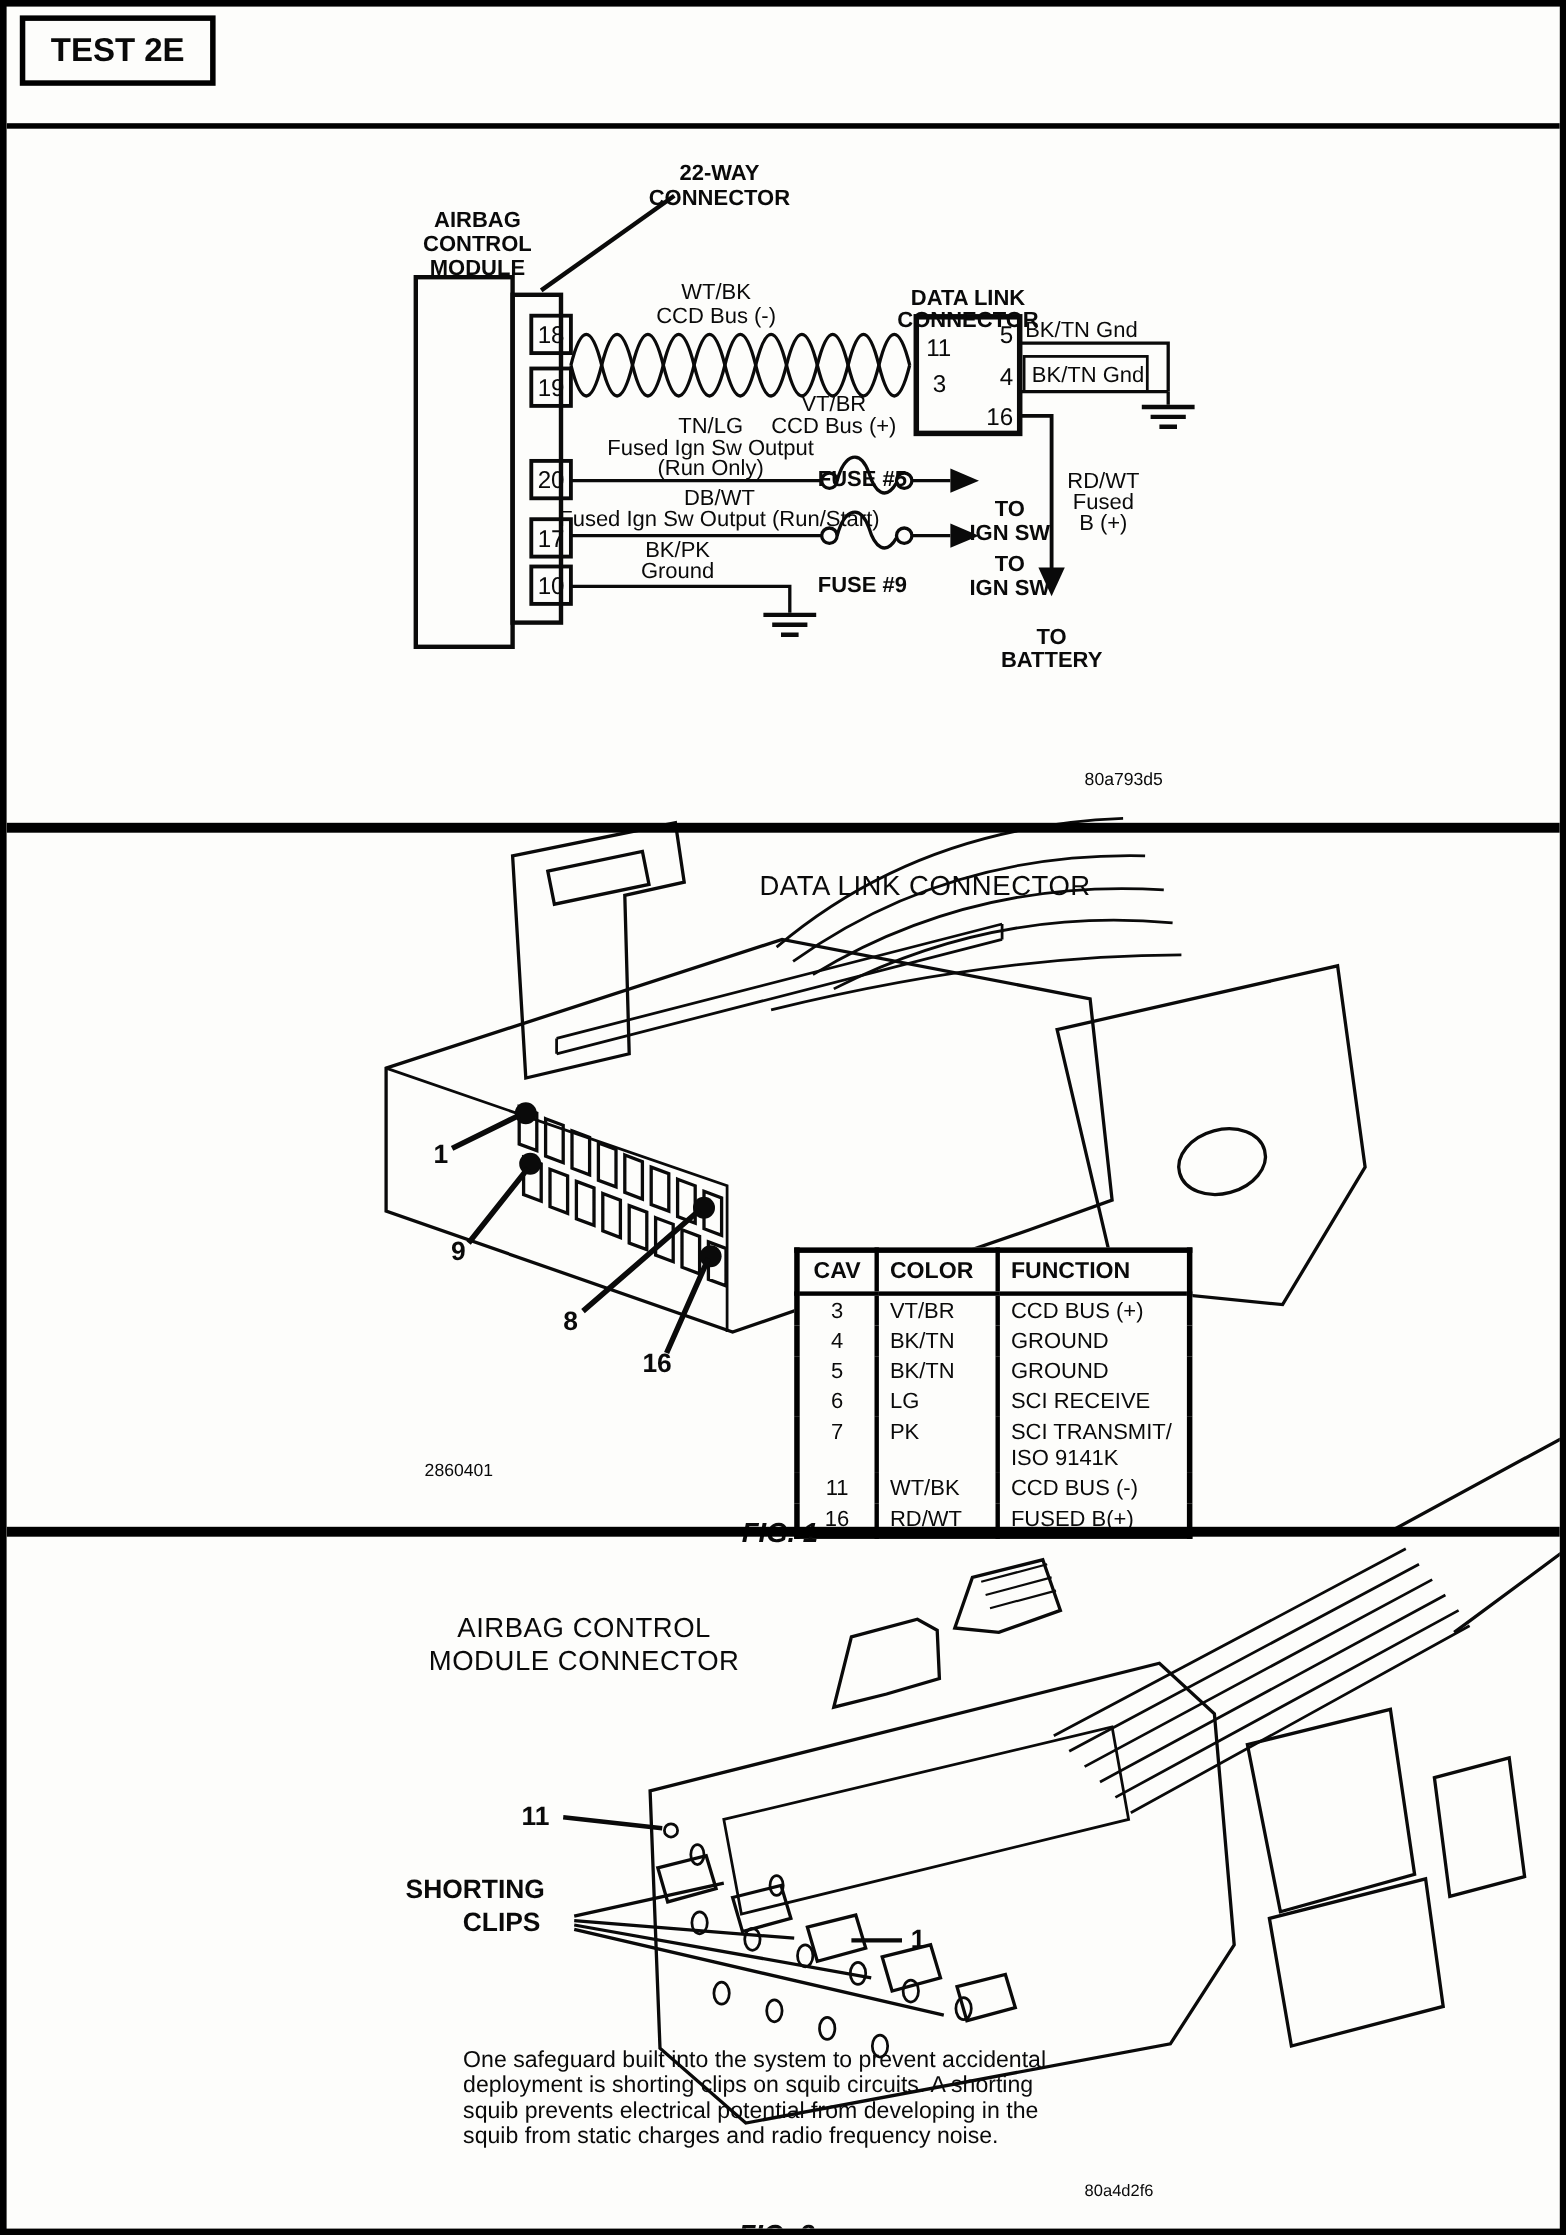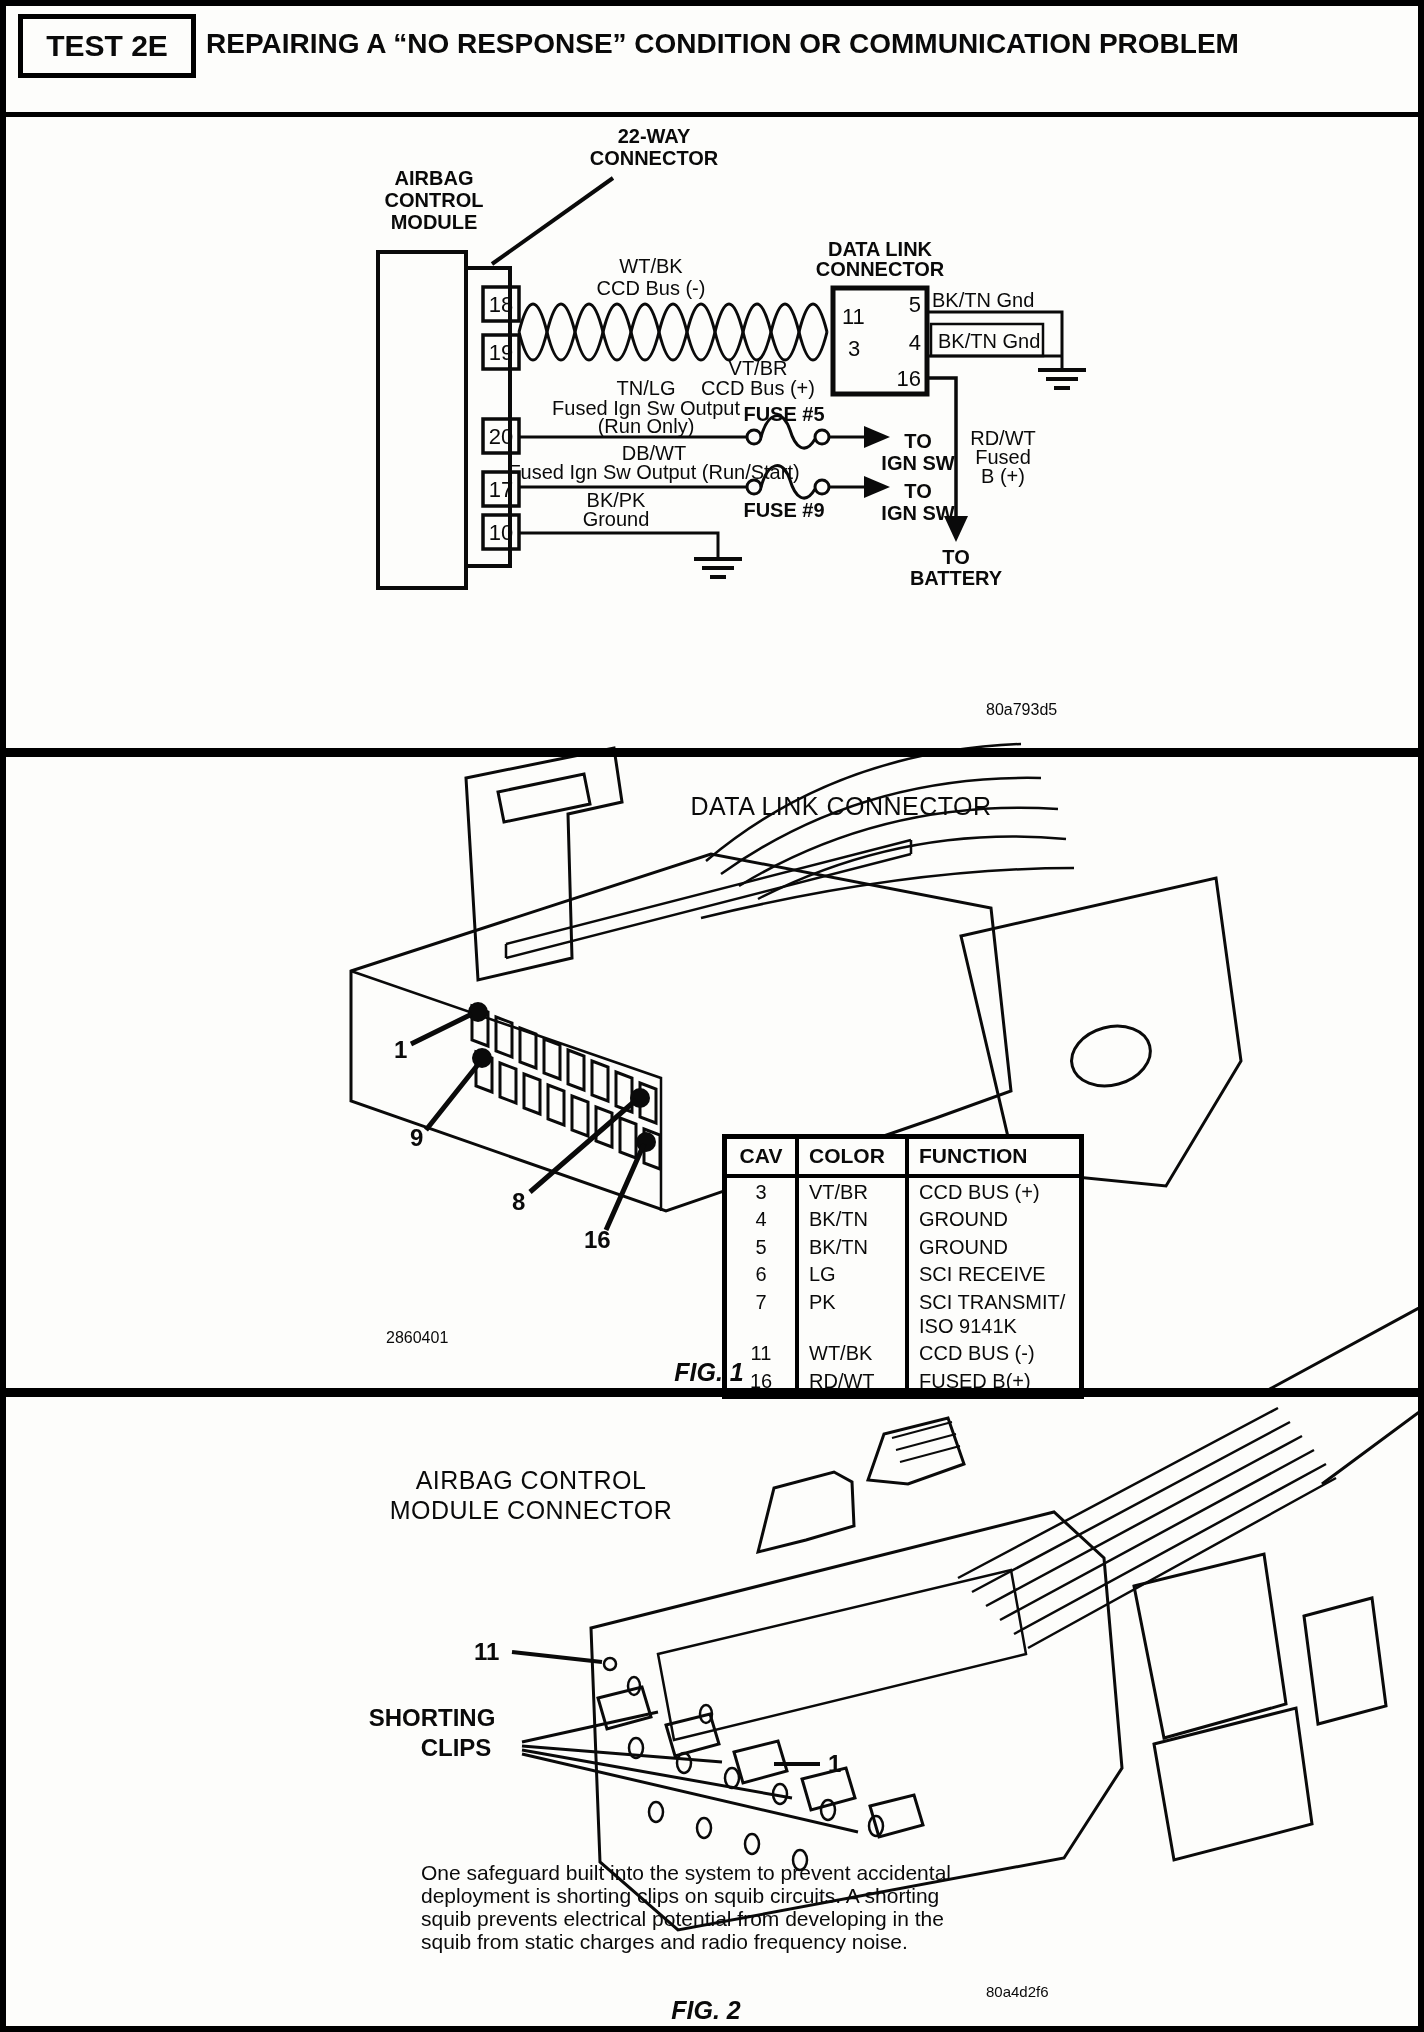--- a/index.html
+++ b/index.html
@@ -1,21 +1,21 @@
 <!DOCTYPE html>
 <html><head>
 <meta charset="utf-8">
 <style>
   html,body{margin:0;padding:0;background:#888;}
   .page{position:relative;width:1424px;height:2032px;background:#fdfdfb;color:#0a0a0a;
         font-family:"Liberation Sans",sans-serif;border:6px solid #000;box-sizing:border-box;
         margin:0 auto;overflow:hidden;}
   .t{position:absolute;font-size:20px;line-height:1;white-space:nowrap;}
   .c{transform:translateX(-50%);text-align:center;}
-  .b{font-weight:bold;}
+  .b{font-weight:bold;margin-top:22px;}
   .i{font-style:italic;}
   .small{font-size:16px;}
   .tiny{font-size:15px;}
   .cap{font-size:25px;}
   .callout{font-size:24px;font-weight:bold;}
   .ttl{font-size:25px;font-weight:normal;letter-spacing:.5px;}
   .divider{position:absolute;left:0;width:100%;background:#000;}
   .test-box{position:absolute;left:12px;top:8px;width:168px;height:54px;border:5px solid #000;
             display:flex;align-items:center;justify-content:center;font-weight:bold;font-size:30px;}
   .main-title{position:absolute;left:200px;top:22px;font-weight:bold;font-size:28px;white-space:nowrap;}
@@ -140,21 +140,20 @@
       <path class="ln" stroke-width="4" d="M506,1646 L596,1656"></path>
       <circle class="ln" stroke-width="2.5" cx="604" cy="1658" r="6"></circle>
       <path class="ln" stroke-width="3" d="M516,1736 L652,1706 M516,1740 L716,1756 M516,1744 L786,1792 M516,1748 L852,1826"></path>
       <path class="ln" stroke-width="4" d="M768,1758 L814,1758"></path>
     </g>
   </svg>
 
   <div class="test-box">
     <span>TEST 2E</span>
   </div>
-  <div class="main-title">REPAIRING A “NO RESPONSE” CONDITION OR COMMUNICATION PROBLEM</div>
   <div class="divider" style="top:106px;height:5px"></div>
 
   <div class="t b c" style="left:648px;top:120px">22-WAY</div>
   <div class="t b c" style="left:648px;top:142px">CONNECTOR</div>
 
   <div class="t b c" style="left:428px;top:162px">AIRBAG</div>
   <div class="t b c" style="left:428px;top:184px">CONTROL</div>
   <div class="t b c" style="left:428px;top:206px">MODULE</div>
 
   <div class="t b c" style="left:874px;top:233px">DATA LINK</div>

